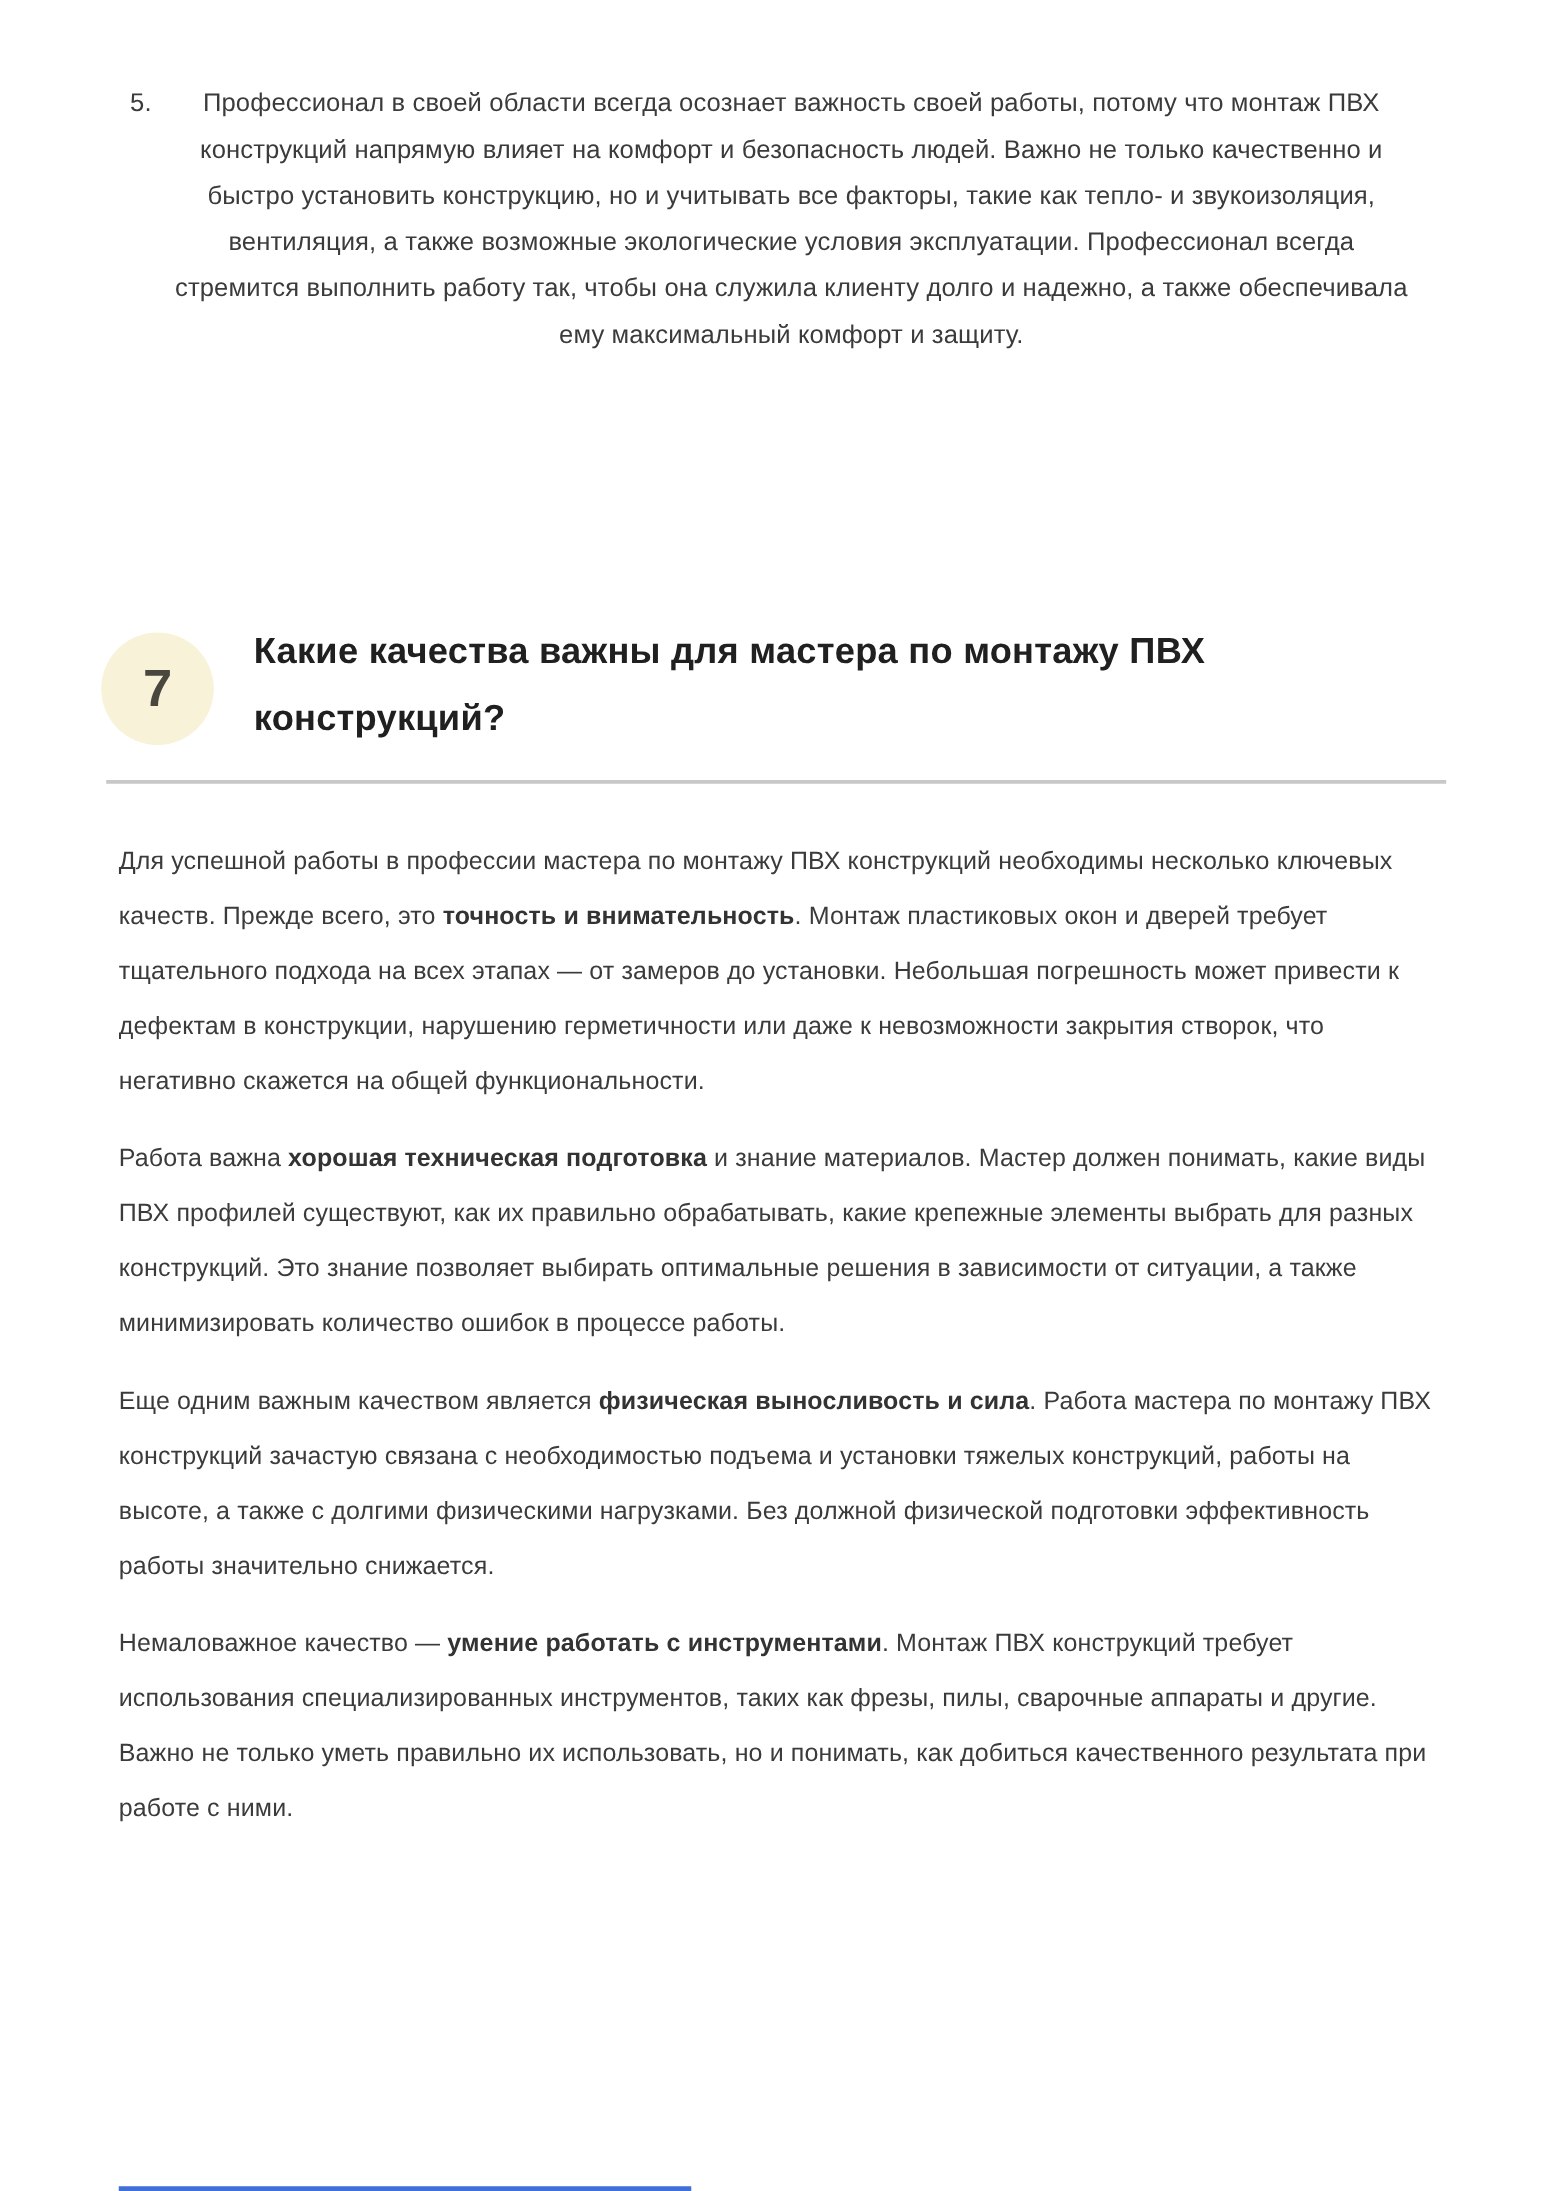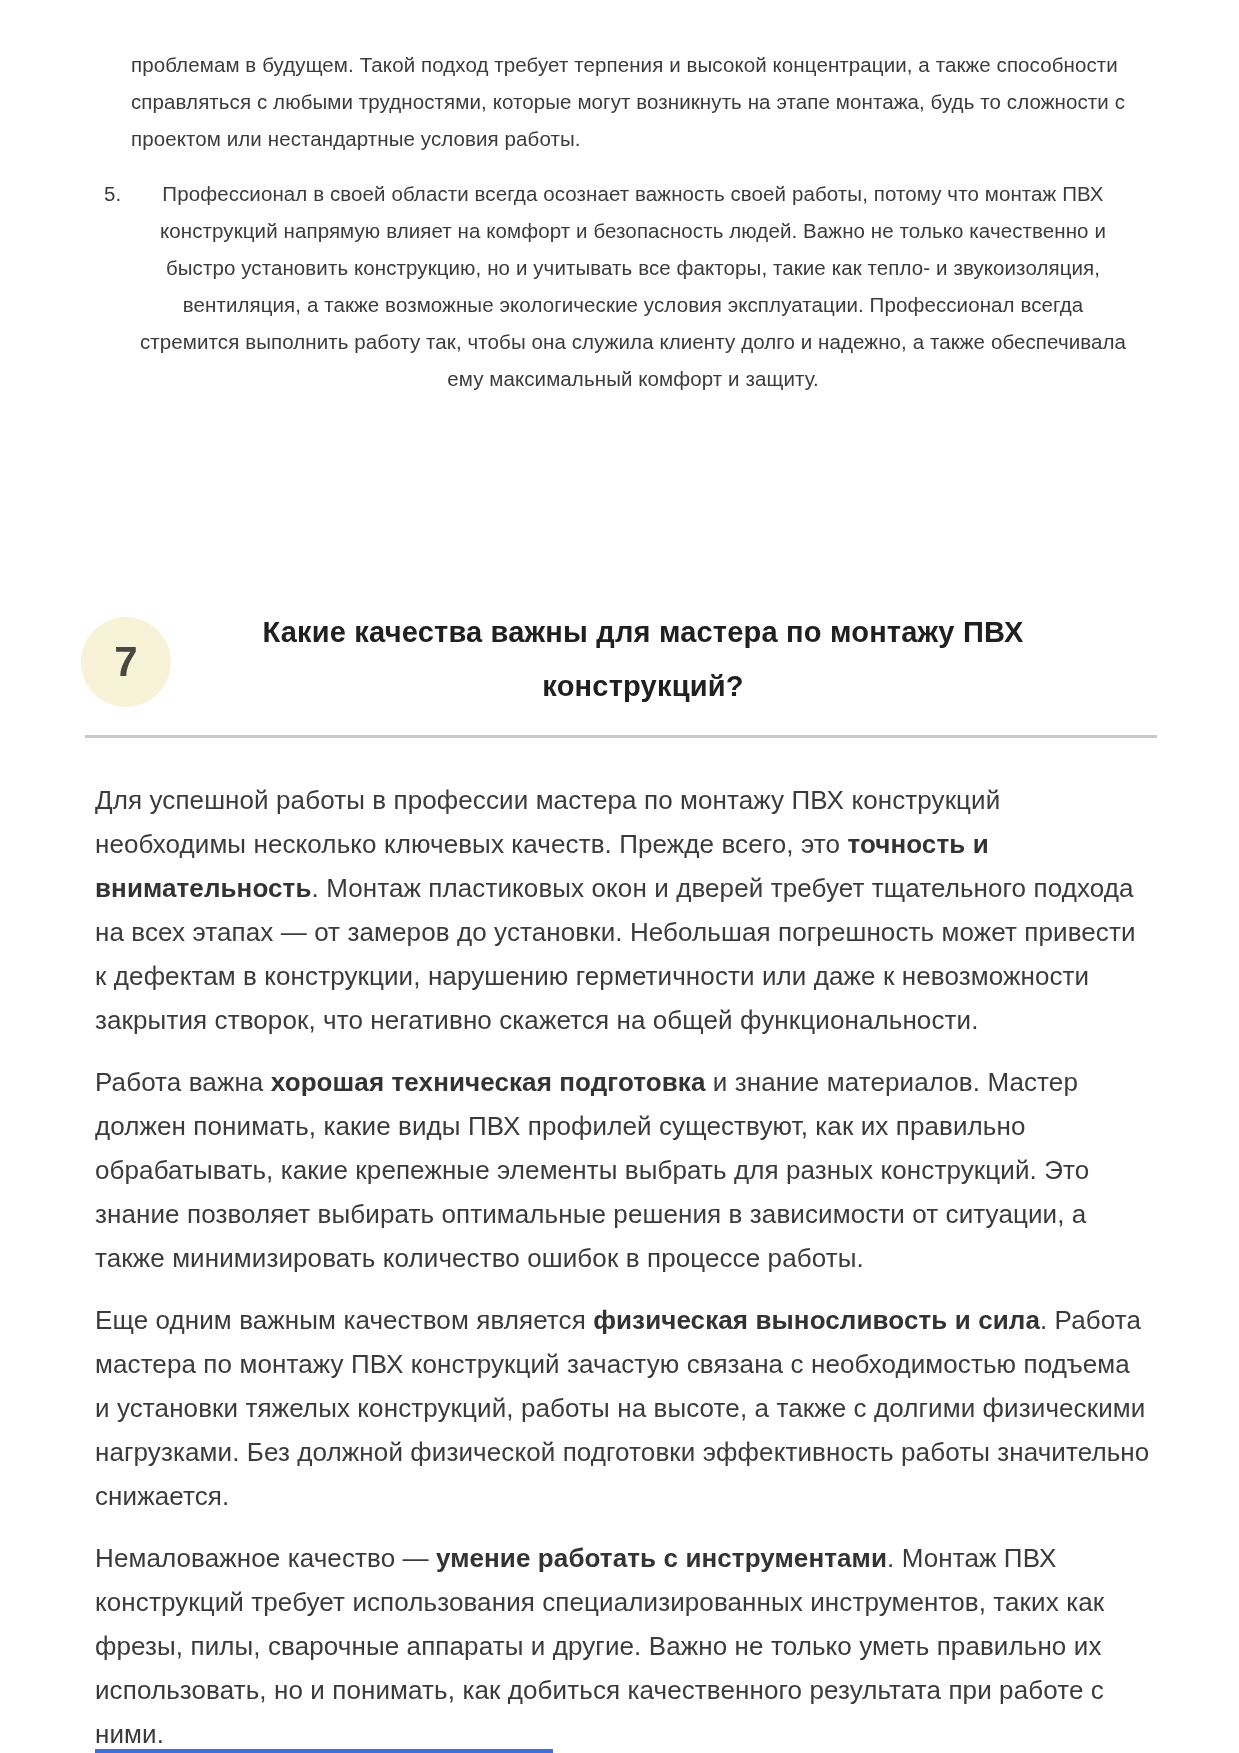--- a/index.html
+++ b/index.html
@@ -49,33 +49,32 @@
     color: #4a483e;
   }
   .section-title {
     margin: 0 0 0 32px;
     font-size: 29px;
     font-weight: 700;
     color: #202020;
     line-height: 54px;
     max-width: 880px;
     letter-spacing: 0.2px;
-    text-align: center;
   }
   .divider {
     height: 3px;
     background: #c8c8c8;
     margin: 22px 0 0 -10px;
     width: 1072px;
   }
 
   
   .para-body {
     margin: 18px 0 0 0;
-    font-size: 26px;
+    font-size: 20px;
     line-height: 44px;
     letter-spacing: 0.1px;
     max-width: 1055px;
   }
   .para-body.first { margin-top: 40px; }
   .para-body b { color: #333333; }
 
   .bottom-accent {
     position: absolute;
     left: 95px;
@@ -83,21 +82,20 @@
     width: 458px;
     height: 4px;
     background: #3f6fd8;
   }
 </style>
 </head>
 <body>
 
 <div class="content">
 
-  <p class="para-top">проблемам в будущем. Такой подход требует терпения и высокой концентрации, а также способности справляться с любыми трудностями, которые могут возникнуть на этапе монтажа, будь то сложности с проектом или нестандартные условия работы.</p>
 
   <div class="list-item">
     <span class="list-num">5.</span>
     <span class="list-text">Профессионал в своей области всегда осознает важность своей работы, потому что монтаж ПВХ конструкций напрямую влияет на комфорт и безопасность людей. Важно не только качественно и быстро установить конструкцию, но и учитывать все факторы, такие как тепло- и звукоизоляция, вентиляция, а также возможные экологические условия эксплуатации. Профессионал всегда стремится выполнить работу так, чтобы она служила клиенту долго и надежно, а также обеспечивала ему максимальный комфорт и защиту.</span>
   </div>
 
   <div class="section-header">
     <div class="badge">
       <span>7</span>
     </div>

